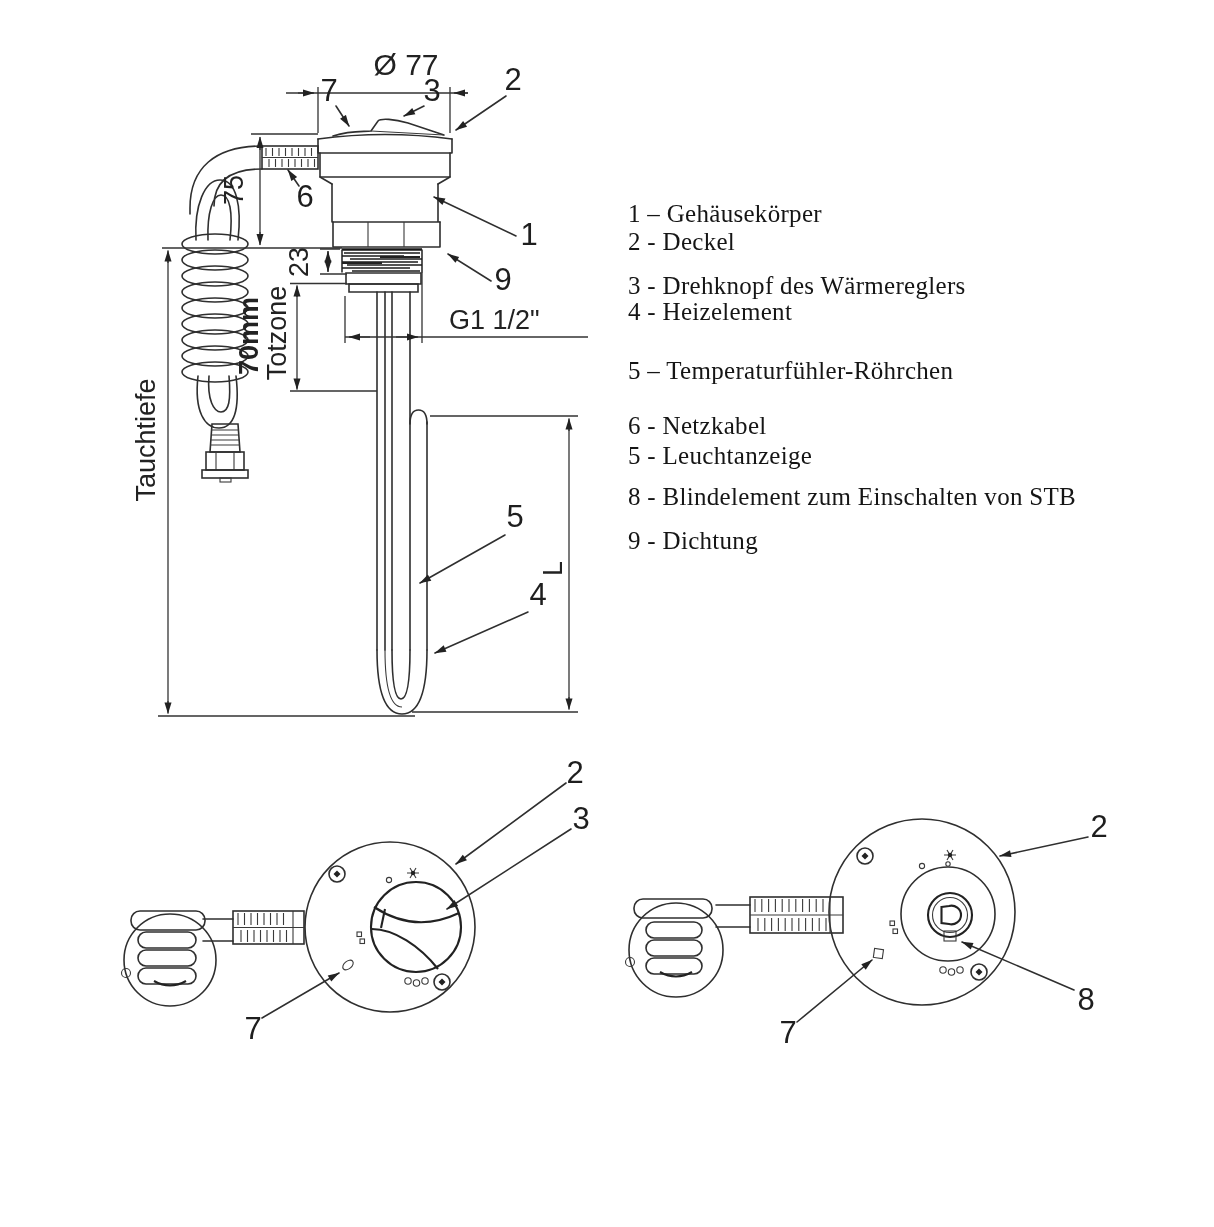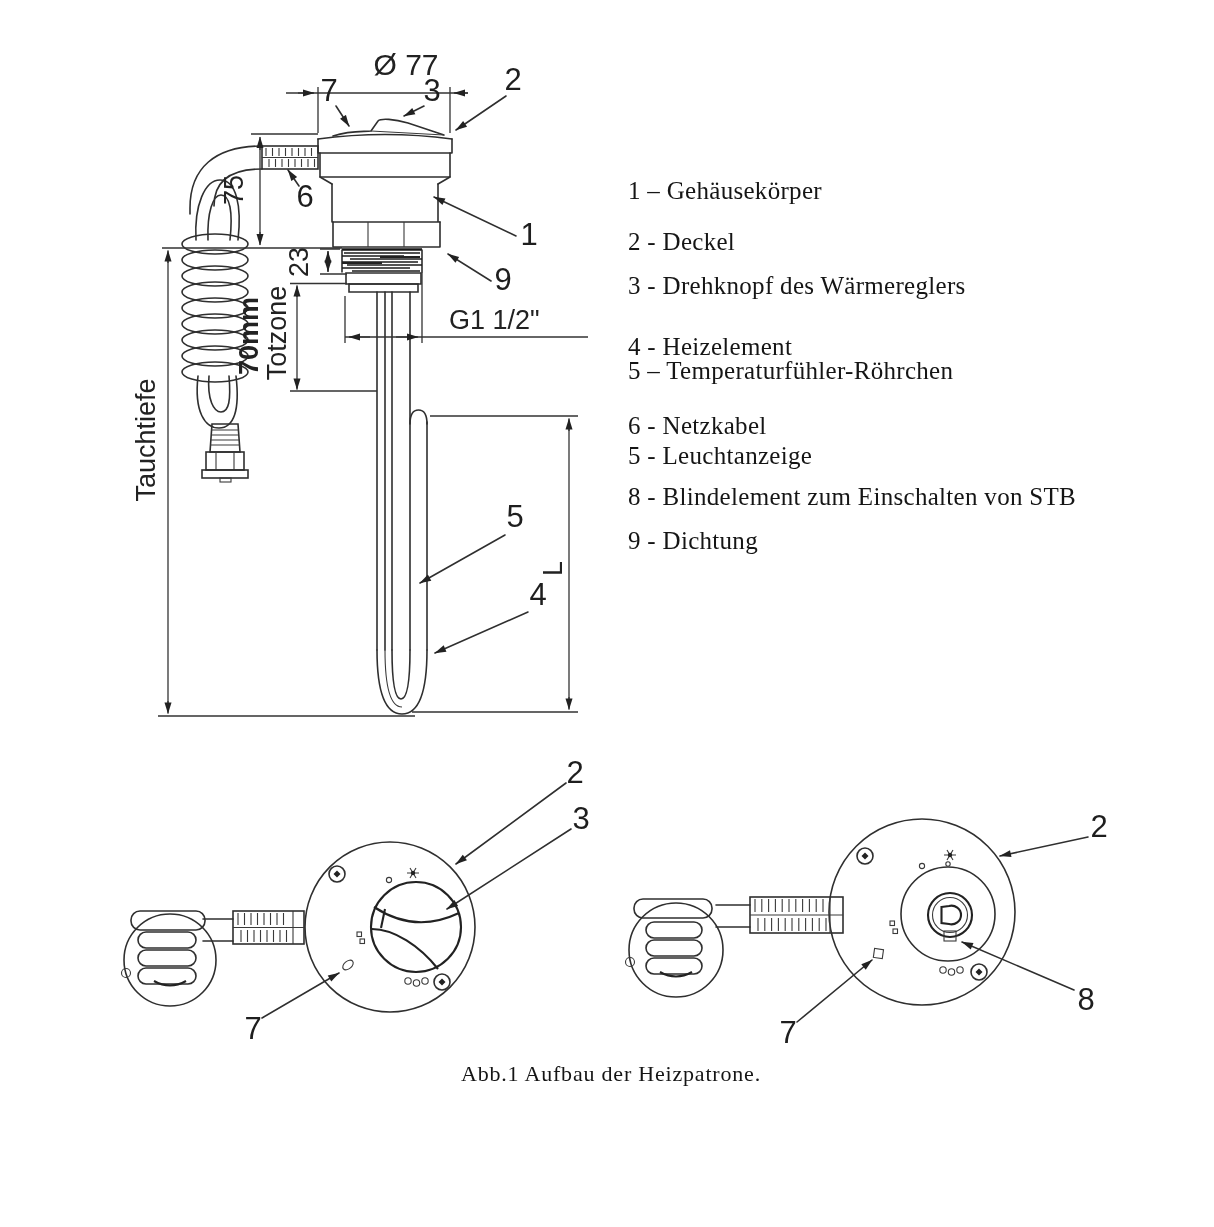--- a/index.html
+++ b/index.html
@@ -274,26 +274,25 @@
     <path class="ln" d="M1088,837 L1000,856" marker-end="url(#ah)"></path>
     <text class="co" x="1099" y="837">2</text>
     <path class="ln" d="M797,1022 L872,960" marker-end="url(#ah)"></path>
     <text class="co" x="788" y="1043">7</text>
     <path class="ln" d="M1074,990 L962,942" marker-end="url(#ah)" stroke-width="2.3"></path>
     <text class="co" x="1086" y="1010">8</text>
   </g>
 </svg>
 
   <div>
-    <div class="legend-item" style="top:177px">1 – Gehäusekörper</div>
+    <div class="legend-item" style="top:200px">1 – Gehäusekörper</div>
     <div class="legend-item" style="top:228px">2 - Deckel</div>
     <div class="legend-item" style="top:272px">3 - Drehknopf des Wärmereglers</div>
-    <div class="legend-item" style="top:333px">4 - Heizelement</div>
+    <div class="legend-item" style="top:298px">4 - Heizelement</div>
     <div class="legend-item" style="top:357px">5 – Temperaturfühler-Röhrchen</div>
     <div class="legend-item" style="top:412px">6 - Netzkabel</div>
     <div class="legend-item" style="top:442px">5 - Leuchtanzeige</div>
     <div class="legend-item" style="top:483px">8 - Blindelement zum Einschalten von STB</div>
     <div class="legend-item" style="top:527px">9 - Dichtung</div>
   </div>
 
-  <div class="caption" style="left:461px;top:1061px">Abb.1 Aufbau der Heizpatrone.</div>
 
 </div>
 
 </body></html>

